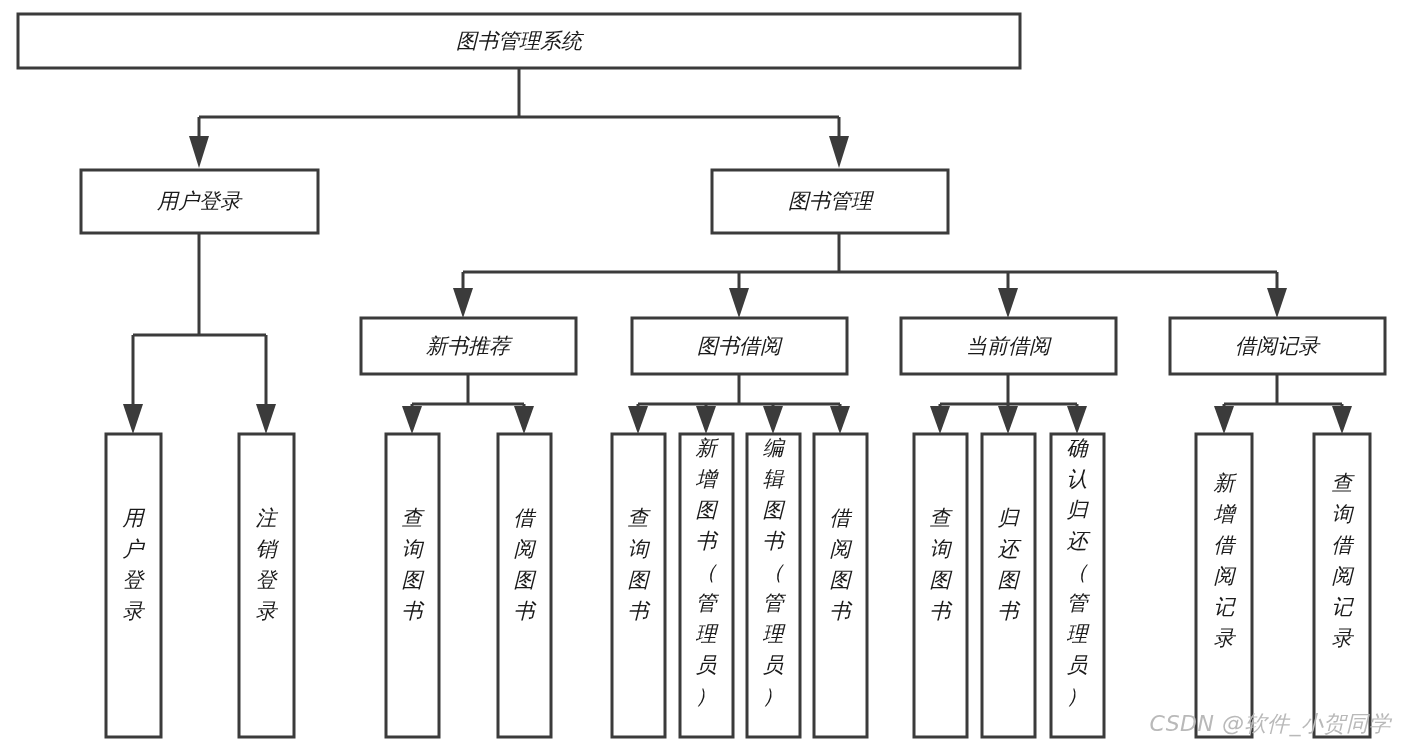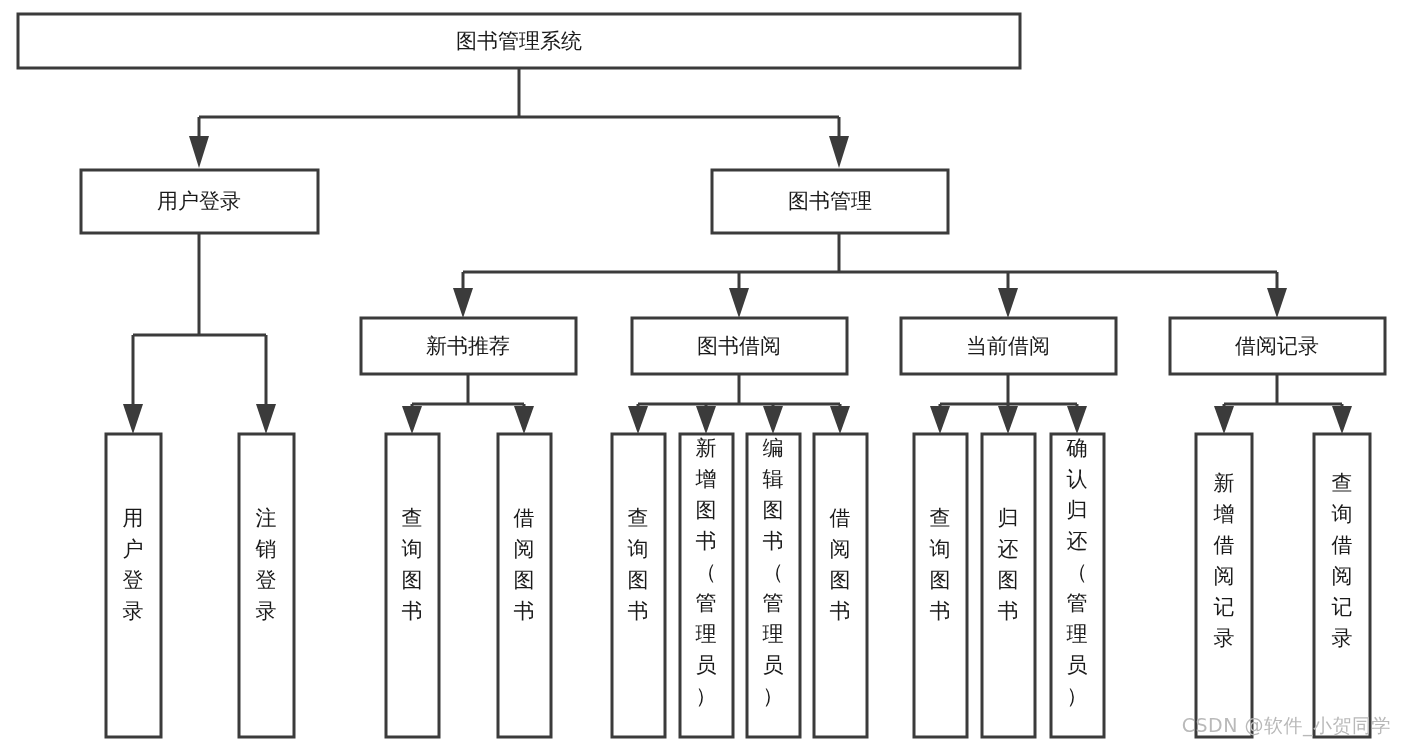--- a/index.html
+++ b/index.html
@@ -11,20 +11,21 @@
     width: 1405px;
     height: 747px;
     font-family: "DejaVu Sans", "Liberation Sans", sans-serif;
     overflow: hidden;
   }
   #diagram-root {
     position: relative;
     width: 1405px;
     height: 747px;
     background: #ffffff;
+    font-style: italic;
   }
   svg#tree-svg {
     position: absolute;
     left: 0;
     top: 0;
     width: 1405px;
     height: 747px;
   }
   .node-box {
     fill: #ffffff;
@@ -52,21 +53,21 @@
     font-family: "DejaVu Sans", "Liberation Sans", sans-serif;
     font-size: 21px;
     fill: #1a1a1a;
     text-anchor: middle;
   }
   .watermark {
     position: absolute;
     right: 14px;
     bottom: 8px;
     font-family: "DejaVu Sans", "Liberation Sans", sans-serif;
-    font-size: 19px;
+    font-size: 22px;
     color: #b9b9b9;
     letter-spacing: 0.5px;
     white-space: nowrap;
     user-select: none;
   }
 </style>
 </head>
 <body>
 
 <div id="diagram-root">

